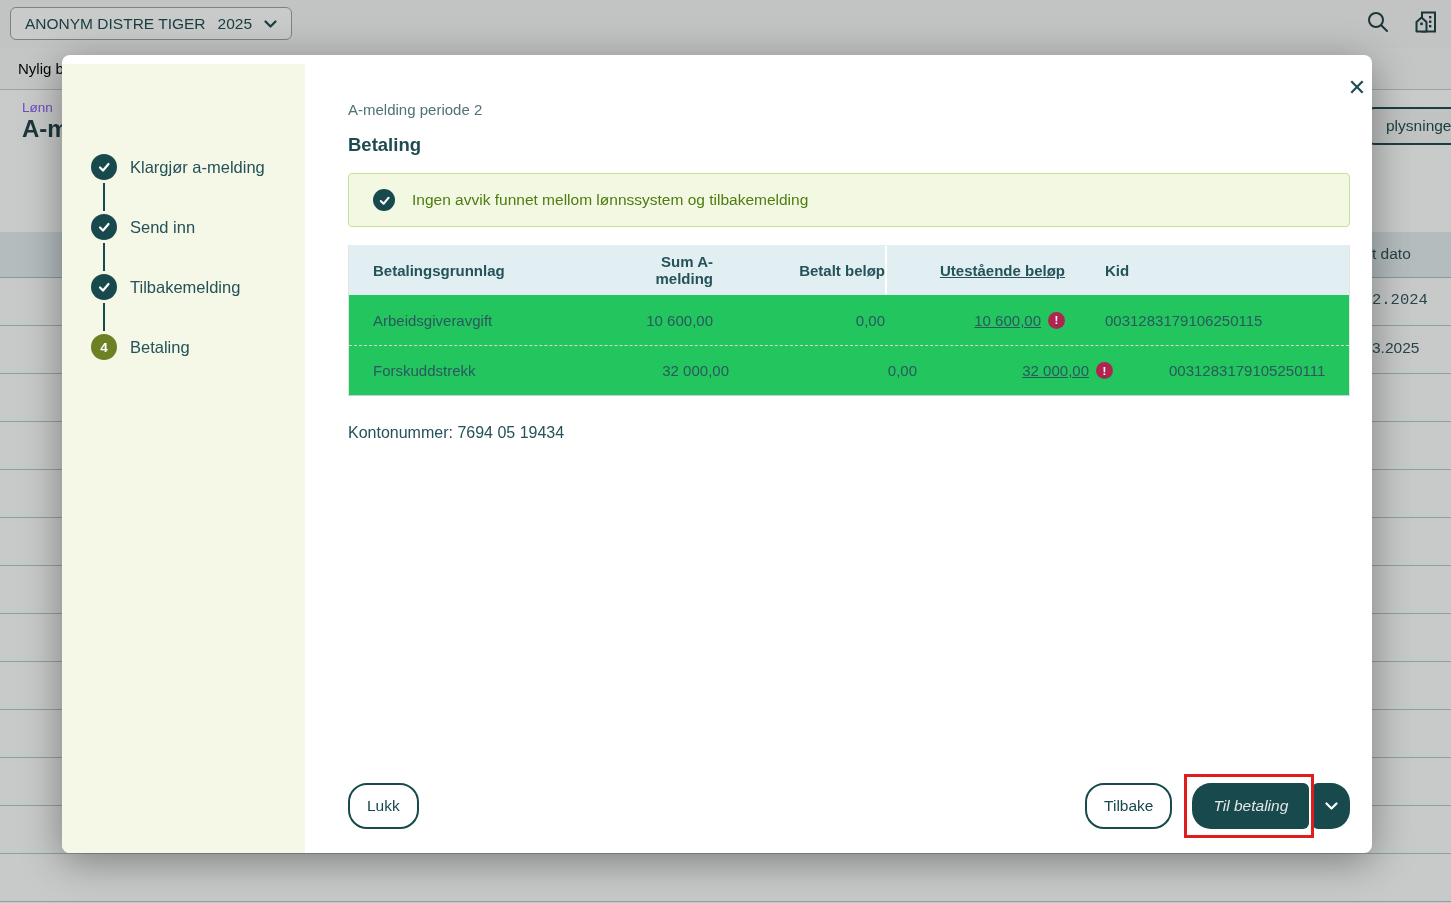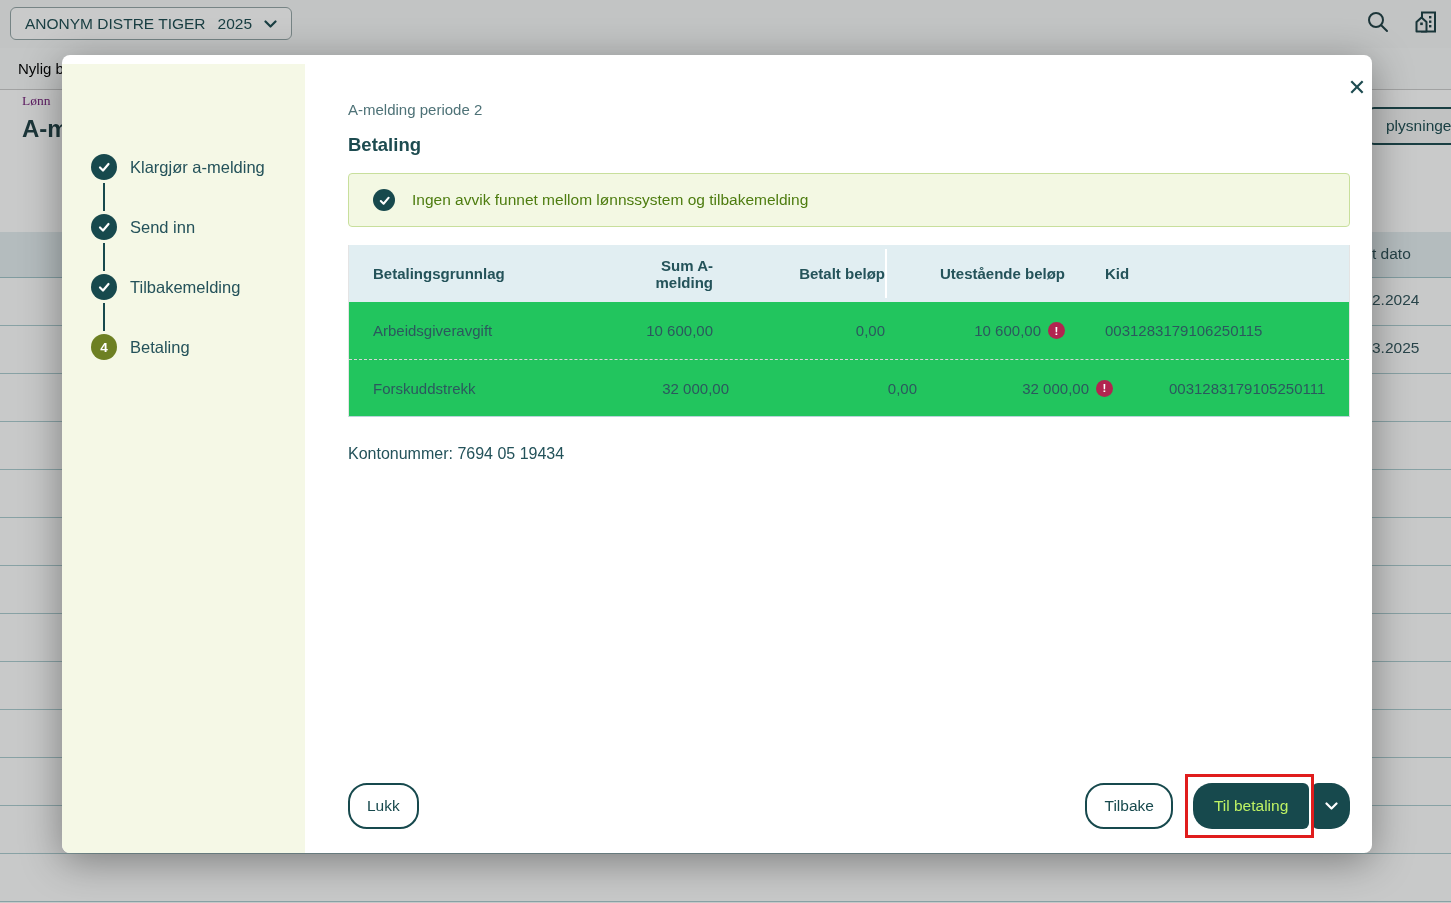--- a/index.html
+++ b/index.html
@@ -12,21 +12,21 @@
   .topbar { position:absolute; left:0; top:0; width:100%; height:63px; background:#f4f5f5; border-bottom:2px solid #000000; }
   .company-select { position:absolute; left:10px; top:7px; height:33px; padding:0 14px 0 14px;
     display:flex; align-items:center; gap:12px; background:#fdfdfd; border:1px solid #93a3a4; border-radius:6px;
     color:#1d4b50; font-size:15.5px; cursor:pointer; }
   .topbar-icons { position:absolute; right:12px; top:9px; display:flex; gap:22px; align-items:center; }
   .icon-btn { width:26px; height:26px; display:flex; align-items:center; justify-content:center; cursor:pointer; }
 
   .tabstrip { position:absolute; left:0; top:48px; width:100%; height:42px; background:#f7f8f8; border-bottom:1px solid #c9c9c9; display:flex; align-items:center; }
   .tab-label { margin-left:18px; color:#000000; }
 
-  .crumb { position:absolute; left:22px; top:93px; font-size:13.5px; color:#701a75;font-family:Liberation Serif, serif; }
+  .crumb { position:absolute; left:22px; top:100px; font-size:13.5px; color:#8b5cf6; }
   .bg-title { position:absolute; left:22px; top:115px; font-size:24px; font-weight:600; color:#1f3f44; }
   .bg-right-btn { position:absolute; left:1368px; top:107px; height:38px; padding:0 16px; display:flex; align-items:center;
     border:2px solid #1d4b50; border-radius:6px; background:#f2f3f3; color:#1d4b50; font-size:15.5px; }
 
   .bg-table { position:absolute; left:0; top:232px; width:100%; height:671px; }
   .bg-thead { height:46px; background:#e2ebee; border-bottom:1px solid #9fc2c7; position:relative; }
   .bg-th { position:absolute; left:1372px; top:13px; color:#2c4f55; font-size:15.5px; }
   .bg-rows { position:absolute; left:0; top:46px; right:0; bottom:0;
     background:repeating-linear-gradient(to bottom, #fbfcfc 0 47px, #a9c9ce 47px 48px); }
   .bg-cell { position:absolute; left:1372px; color:#31535a; font-size:15.5px; }
@@ -48,45 +48,45 @@
   .close-x { position:absolute; top:22px; right:28px; font-size:22px; line-height:1; color:#1d4b50; cursor:pointer; font-weight:400; }
   .eyebrow { color:#4e7277; font-size:15px; }
   .modal-title { margin-top:16px; font-size:18.5px; font-weight:700; color:#1d4b50; }
 
   .banner { margin-top:17px; height:54px; background:#f3f8e3; border:1px solid #c8df9c; border-radius:4px;
     display:flex; align-items:center; gap:17px; padding:0 24px; }
   .banner-check { width:22px; height:22px; border-radius:50%; background:#17494d; display:flex; align-items:center; justify-content:center; flex:0 0 22px; }
   .banner-text { color:#4d7c0f; font-size:15.5px; }
 
   .ptable { margin-top:18px; border-left:1px solid #e4e4e4; border-right:1px solid #e4e4e4; border-bottom:1px solid #b9d4da; }
-  .trow { display:grid; grid-template-columns:240px 100px 172px 180px 1fr; align-items:center; height:57px; padding:0 24px; }
+  .trow { display:grid; grid-template-columns:240px 100px 172px 180px 1fr; align-items:center; height:50px; padding:0 24px; }
   .trow.head { background:#e1eef2; font-weight:600; color:#24535a; }
   .trow.data { background:#22c55e; color:#2c585e; }
   .trow.data + .trow.data { border-top:1px dashed #d7d7d7;gap:16px; }
   .trow.data:first-of-type { border-top:1px solid #eef4f6; }
   .c-num { text-align:right; }
-  .c-out { display:flex; align-items:center; justify-content:flex-end; gap:7px; }
+  .c-out { display:flex; align-items:center; justify-content:flex-end; gap:7px;text-decoration:underline; }
   .c-kid { padding-left:40px; }
   .head .c-out { position:relative; }
   .head-divider { position:absolute; left:-0px; top:-16px; bottom:-16px; width:2px; background:#fff; }
   .warn-badge { width:17px; height:17px; border-radius:50%; background:#b22450; color:#fff; font-size:11.5px; font-weight:700;
     display:flex; align-items:center; justify-content:center; flex:0 0 17px; }
 
   .account-line { margin-top:28px; font-size:16px; color:#23525a; }
 
   .modal-footer { position:absolute; left:43px; right:44px; bottom:24px; display:flex; align-items:center; }
   .btn { height:46px; border-radius:19px; display:inline-flex; align-items:center; justify-content:center;
     font-size:15.5px; cursor:pointer; background:#fff; }
   .btn.ghost { border:2px solid #17494d; color:#17494d; padding:0 17px; }
   .footer-right { margin-left:auto; display:flex; align-items:center; gap:20px; }
   .split { display:flex; align-items:center; gap:3px; }
   .primary-wrap { position:relative; }
   .primary-wrap::after { content:""; position:absolute; left:-8px; right:-5px; top:-9px; bottom:-9px;
     border:3px solid #e01d1d; pointer-events:none; }
-  .btn.primary { background:#17494d; color:#bef264; border:none; padding:0 21px; border-radius:19px 6px 6px 19px; }
+  .btn.primary { background:#17494d; color:#e5e5e5; border:none; padding:0 21px; border-radius:19px 6px 6px 19px;font-style:italic; }
   .btn.caret { background:#17494d; border:none; width:38px; padding:0; border-radius:6px 19px 19px 6px; }
 </style>
 </head>
 <body>
 
 <div class="bg-page">
   <div class="topbar">
     <div class="company-select">
       <span>ANONYM DISTRE TIGER</span>
       <span>2025</span>
@@ -122,21 +122,21 @@
 
   <div class="crumb">Lønn</div>
   <div class="bg-title">A-m</div>
   <div class="bg-right-btn">plysninger</div>
 
   <div class="bg-table">
     <div class="bg-thead">
       <span class="bg-th">t dato</span>
     </div>
     <div class="bg-rows">
-      <span class="bg-cell" style="top:13px;">2.2024</span>
+      <span class="bg-cell" style="top:13px;font-family:Liberation Mono, monospace;">2.2024</span>
       <span class="bg-cell" style="top:61px;">3.2025</span>
     </div>
   </div>
 </div>
 
 <div class="overlay"></div>
 
 <div class="modal">
 
   <div class="wizard-sidebar">

